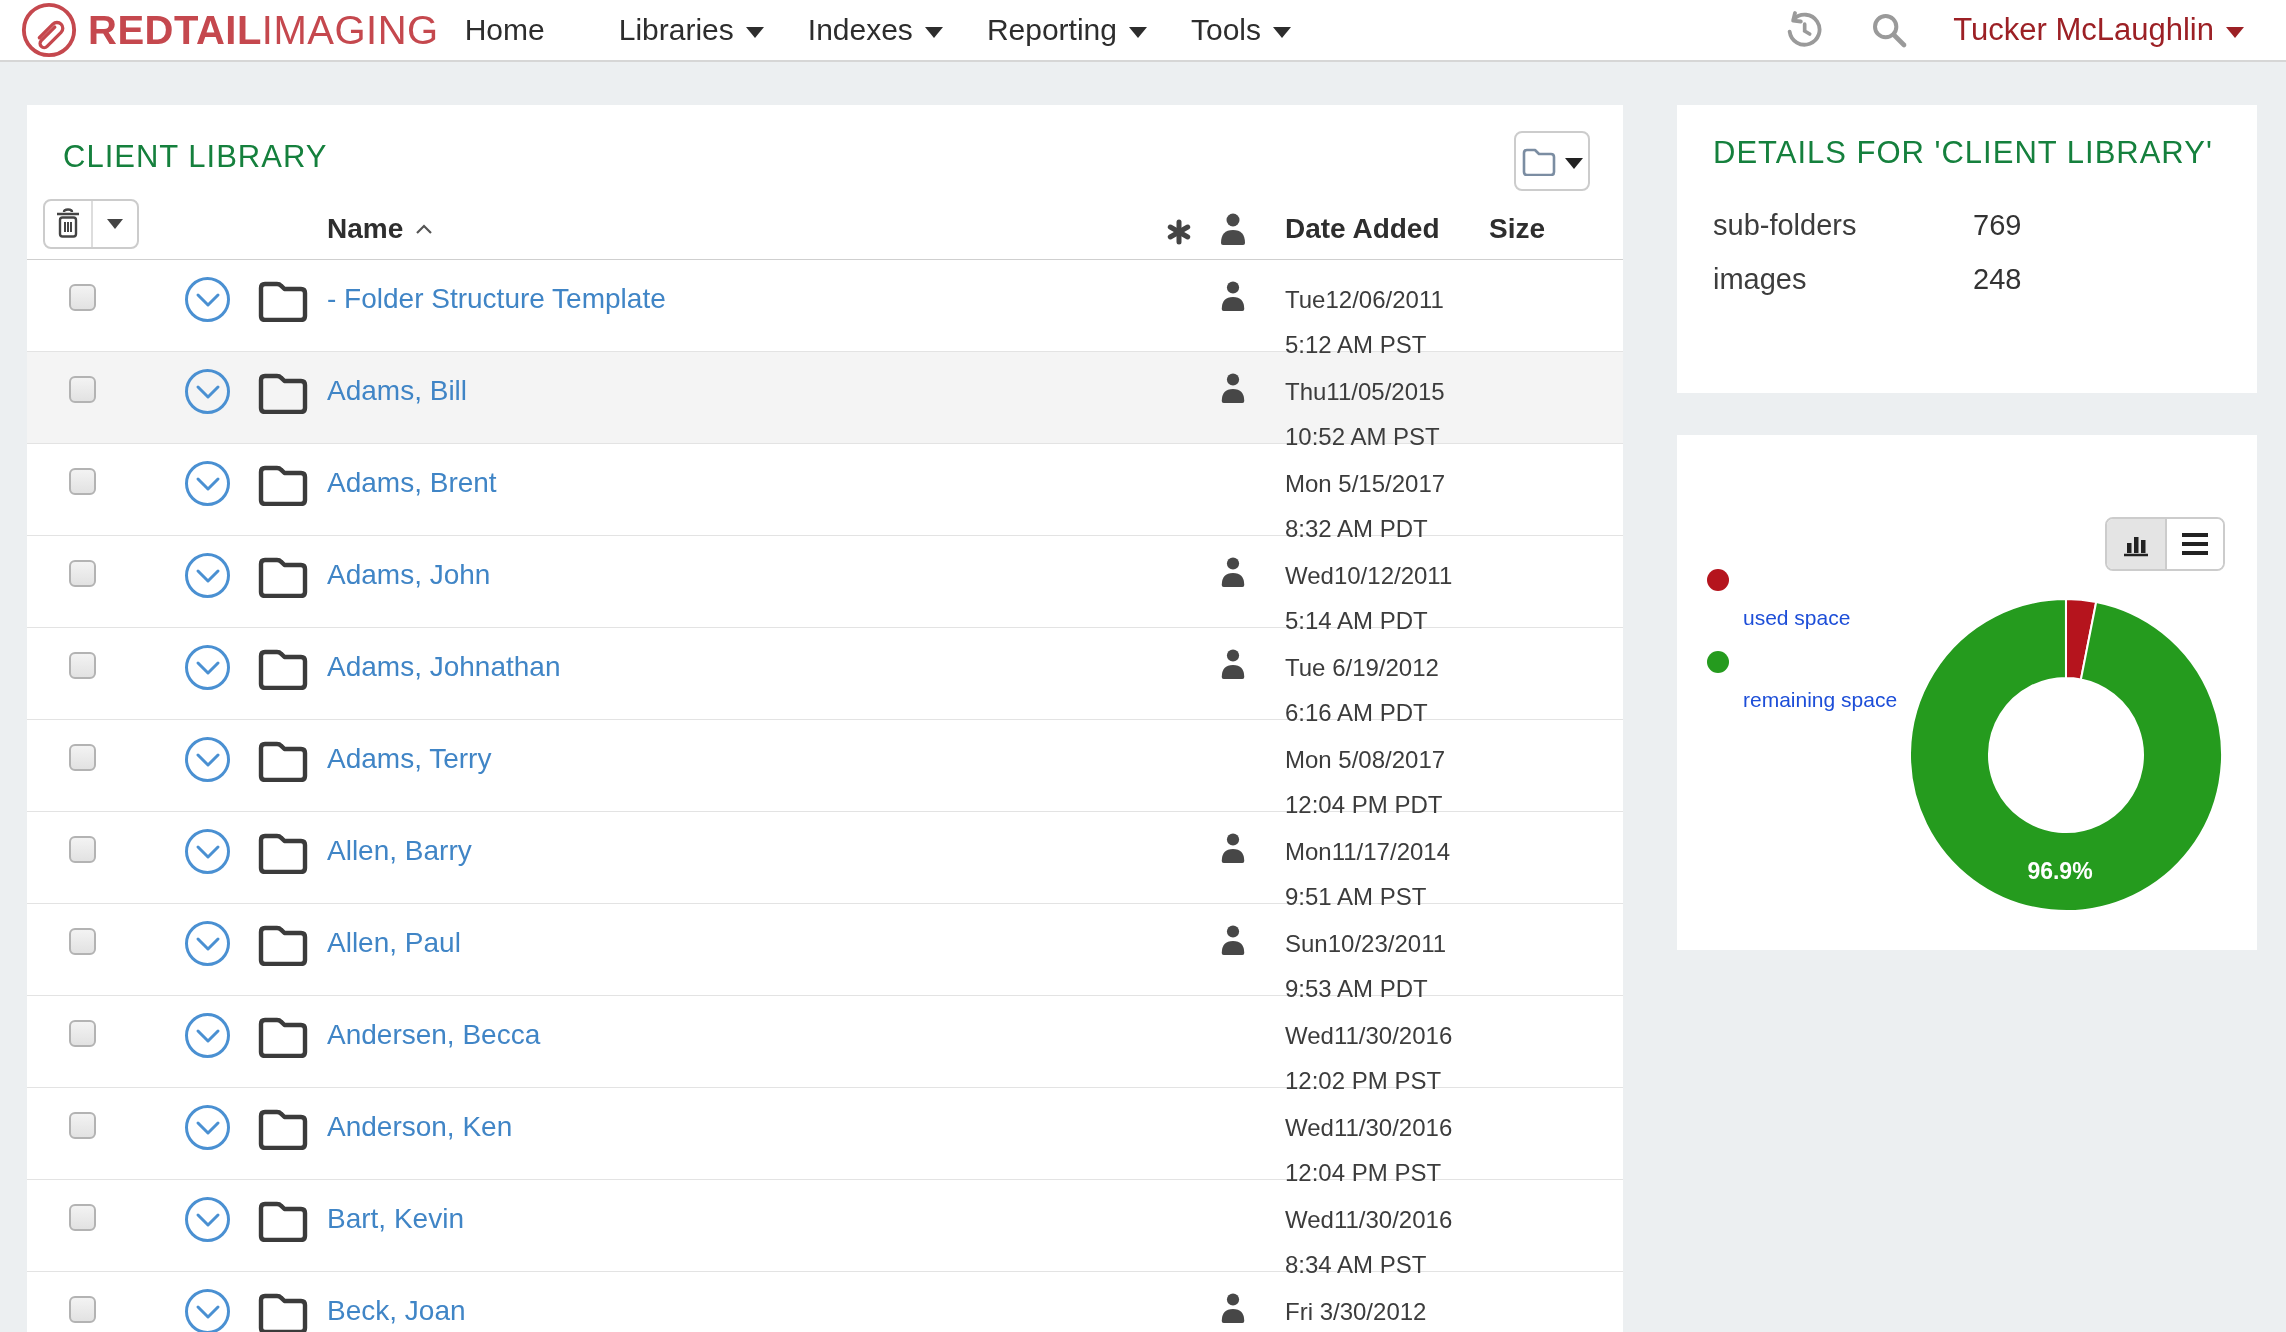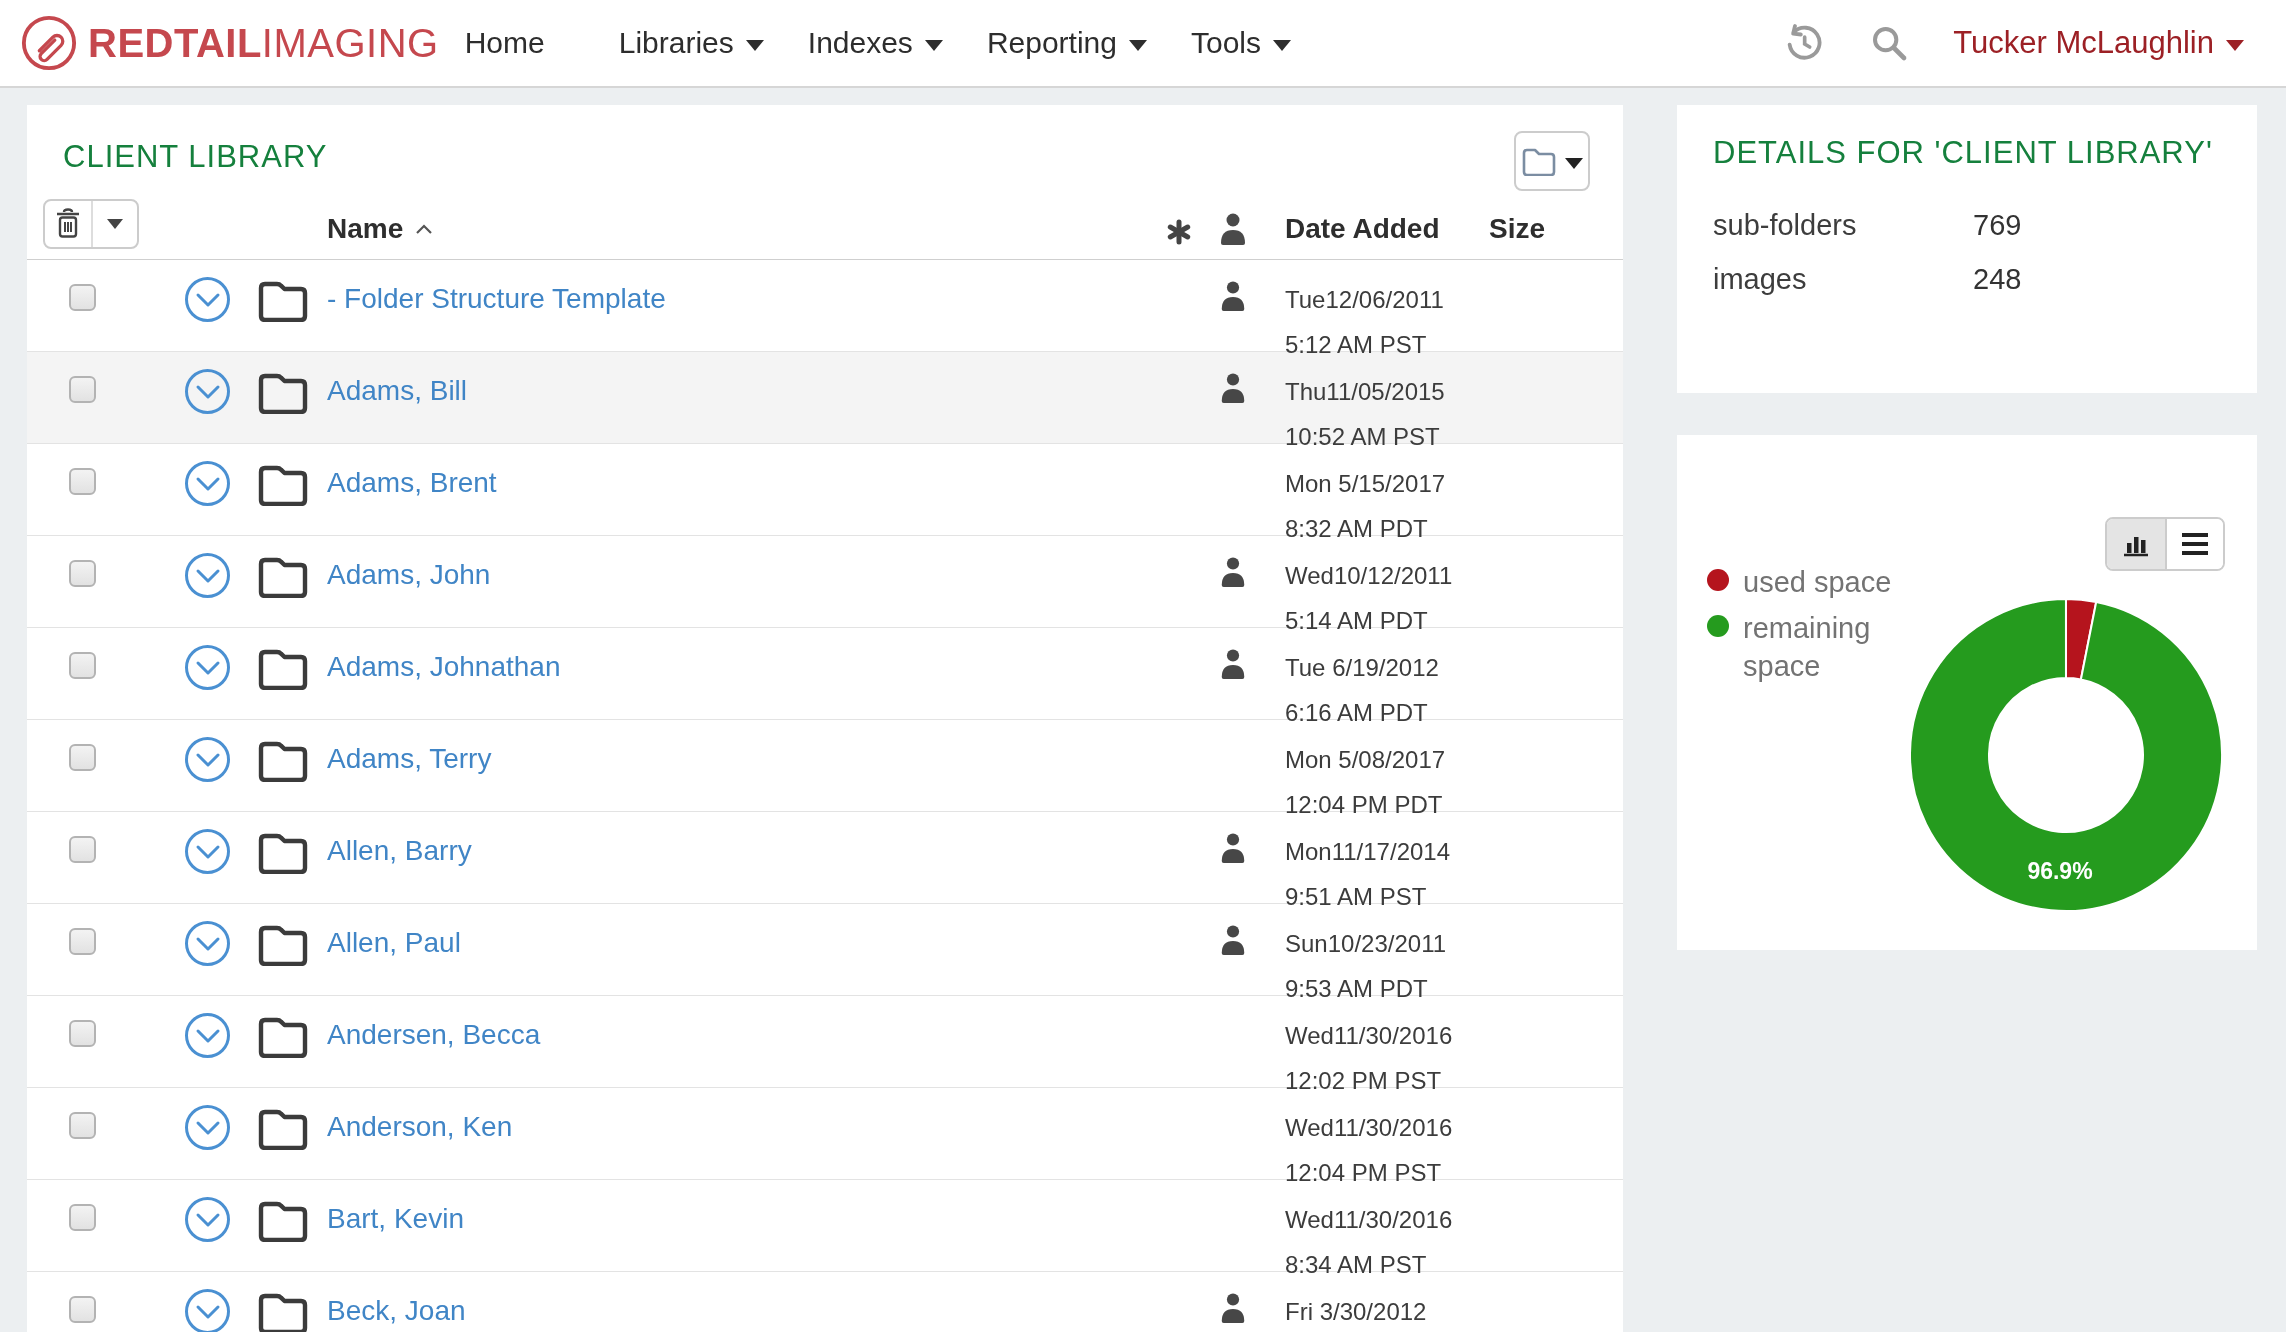--- a/index.html
+++ b/index.html
@@ -1,20 +1,20 @@
 <!DOCTYPE html>
 <html><head>
 <meta charset="utf-8">
 <style>
   * { box-sizing: border-box; margin: 0; padding: 0; }
   html,body { width:2286px; height:1332px; overflow:hidden; }
   body { font-family:"Liberation Sans", sans-serif; background:#eceff1; position:relative; }
 
   
-  .topbar { position:absolute; top:0; left:0; width:2286px; height:88px; background:#fff;
+  .topbar { position:absolute; top:0; left:0; width:2286px; height:62px; background:#fff;
             border-bottom:2px solid #d6d6d6; display:flex; align-items:center; z-index:5; }
   .brand { display:flex; align-items:center; margin-left:20px; cursor:pointer; }
   .brand svg { width:58px; height:58px; }
   .brand-text { font-size:40px; letter-spacing:.5px; margin-left:10px; color:#c5484e; white-space:nowrap; }
   .brand-bold { font-weight:bold; }
   .brand-light { font-weight:300; }
   .nav { display:flex; align-items:center; margin-left:26px; }
   .nav-item { display:flex; align-items:center; font-size:30px; font-weight:500; color:#2d2d2d;
               margin-right:44px; cursor:pointer; white-space:nowrap; }
   .caret-down { width:0; height:0; border-left:9px solid transparent; border-right:9px solid transparent;
@@ -79,21 +79,21 @@
   
   .side-panel-stats { padding:28px 0 0 36px; }
   .chart-toggle { position:absolute; top:82px; right:32px; display:flex; border:2px solid #ccc;
                   border-radius:8px; overflow:hidden; background:#fff; }
   .toggle-btn { width:58px; height:50px; display:flex; align-items:center; justify-content:center; cursor:pointer; background:#fff; }
   .toggle-btn.active { background:#e4e4e4; }
   .toggle-btn + .toggle-btn { border-left:2px solid #ccc; }
   .legend { position:absolute; left:30px; top:128px; }
   .legend-item { display:flex; margin-bottom:8px; cursor:pointer; }
   .legend-dot { width:22px; height:22px; border-radius:50%; margin:6px 14px 0 0; flex:none; }
-  .legend-label { font-size:29px; color:#737373; line-height:38px; width:160px; }
+  .legend-label { font-size:21px; color:#1d4ed8; line-height:38px; width:160px;margin-top:36px; }
   .donut-wrap { position:absolute; left:228px; top:159px; width:322px; height:322px; }
 </style>
 </head>
 <body>
 
 <div class="topbar">
   <div class="brand">
     <svg viewBox="0 0 60 60">
       <circle cx="30" cy="30" r="26" fill="none" stroke="#c5484e" stroke-width="4"></circle>
       <path d="M20 38 L34 24 a6 6 0 0 1 8.5 8.5 L28 47 a4.2 4.2 0 0 1 -6 -6 L36 27" fill="none" stroke="#c5484e" stroke-width="3.4" stroke-linecap="round" stroke-linejoin="round"></path>

